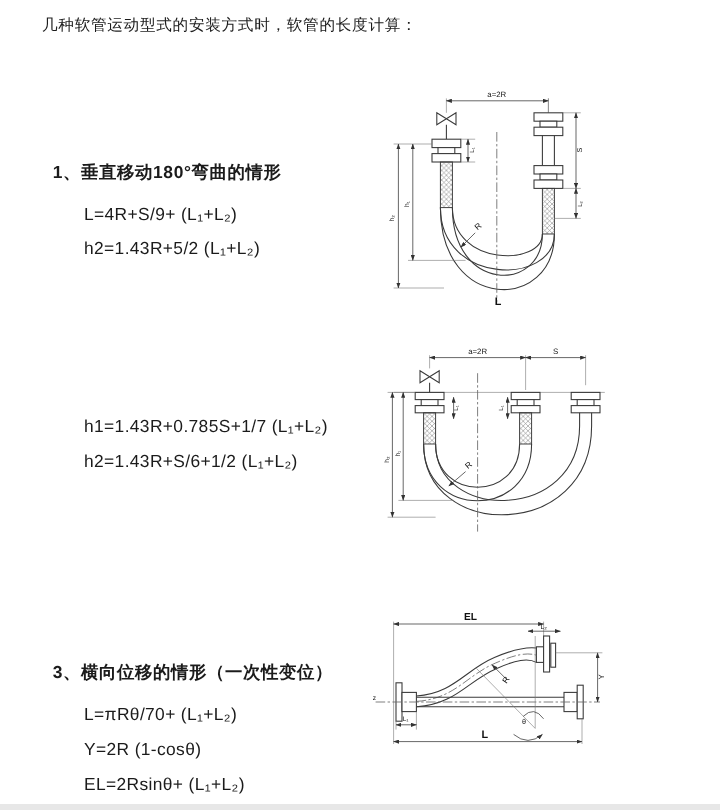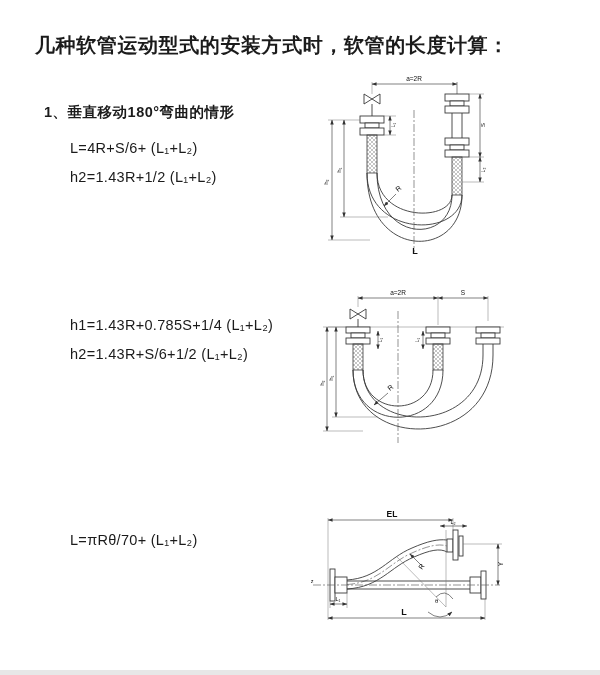--- a/index.html
+++ b/index.html
@@ -2,24 +2,24 @@
 <html><head>
 <meta charset="utf-8">
 <style>
   html,body{margin:0;padding:0;}
   body{
     width:600px;height:675px;position:relative;background:#ffffff;
     font-family:"Liberation Sans","DejaVu Sans",sans-serif;color:#1b1b1b;
     overflow:hidden;
   }
   .page-title{
-    position:absolute;left:35px;top:32px;font-size:20px;font-weight:700;
+    position:absolute;left:35px;top:12px;font-size:13px;font-weight:400;
     letter-spacing:0.6px;
   }
-  .section{position:absolute;left:44px;width:280px;}
+  .section{position:absolute;left:44px;width:280px;margin-top:31px;}
   #sec1{top:103px;}
   #sec2{top:305px;}
   #sec3{top:520px;}
   .sec-heading{font-size:14.5px;font-weight:700;letter-spacing:0.5px;margin:0 0 18px 0;}
   .formula{font-size:14.5px;margin:12px 0 0 26px;letter-spacing:0.3px;line-height:17px;white-space:nowrap;}
   .diagram{position:absolute;}
   #d1{left:312px;top:70px;}
   #d2{left:308px;top:283px;}
   #d3{left:300px;top:500px;}
   svg{display:block;}
@@ -31,31 +31,34 @@
   .cl{stroke:#666;stroke-width:0.7;fill:none;stroke-dasharray:8 2 2 2;}
   .bottom-edge{position:absolute;left:0;right:0;bottom:0;height:5px;background:#e7e7e7;}
 </style>
 </head>
 <body>
 
 <div class="page-title">几种软管运动型式的安装方式时，软管的长度计算：</div>
 
 <div class="section" id="sec1">
   <div class="sec-heading">1、垂直移动180°弯曲的情形</div>
-  <div class="formula">L=4R+S/6+ (L₁+L₂)</div>
-  <div class="formula">h2=1.43R+1/2 (L₁+L₂)</div>
+  <div class="formula">L=4R+S/9+ (L₁+L₂)</div>
+  <div class="formula">h2=1.43R+5/2 (L₁+L₂)</div>
 </div>
 
 <div class="section" id="sec2">
-  <div class="formula">h1=1.43R+0.785S+1/4 (L₁+L₂)</div>
+  <div class="formula">h1=1.43R+0.785S+1/7 (L₁+L₂)</div>
   <div class="formula">h2=1.43R+S/6+1/2 (L₁+L₂)</div>
 </div>
 
 <div class="section" id="sec3">
+  <div class="sec-heading">3、横向位移的情形（一次性变位）</div>
   <div class="formula">L=πRθ/70+ (L₁+L₂)</div>
+  <div class="formula">Y=2R (1-cosθ)</div>
+  <div class="formula">EL=2Rsinθ+ (L₁+L₂)</div>
 </div>
 
 <div class="diagram" id="d1">
 <svg width="252" height="192" viewBox="0 0 252 192">
   <defs>
     <marker id="d1a" markerWidth="7" markerHeight="5" refX="6.5" refY="2.5" orient="auto-start-reverse">
       <path d="M0,0 L7,2.5 L0,5 z" fill="#333"></path>
     </marker>
     <pattern id="d1h" patternUnits="userSpaceOnUse" width="4" height="4">
       <path d="M0,4 L4,0 M0,0 L4,4" stroke="#8a8a8a" stroke-width="0.5"></path>

